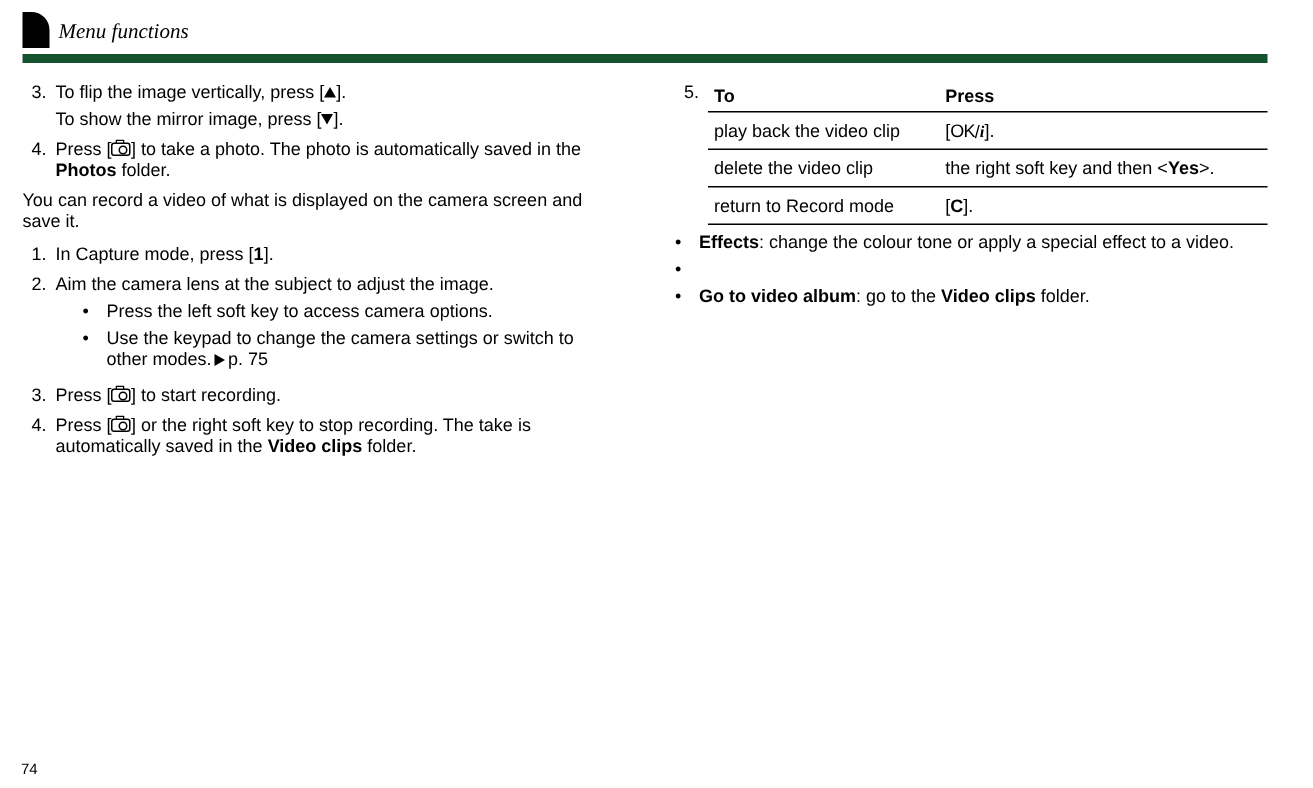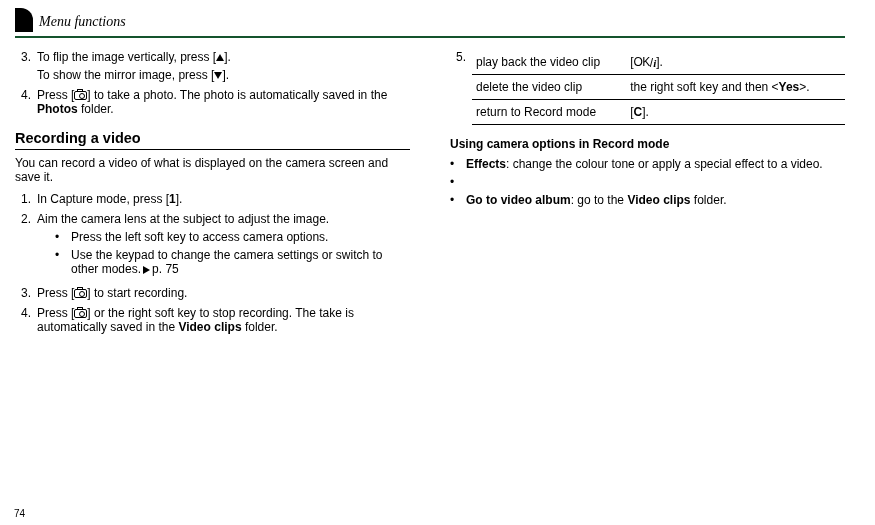--- a/index.html
+++ b/index.html
@@ -9,21 +9,21 @@
     color: #000;
     width: 875px;
     height: 525px;
     padding: 10px 30px 10px 15px;
     background: #fff;
     position: relative;
   }
   .header {
     display: flex;
     align-items: center;
-    border-bottom: 2px solid #14532d;
+    border-bottom: 6px solid #14532d;
     padding-bottom: 2px;
     margin-bottom: 12px;
   }
   .tab {
     width: 18px;
     height: 24px;
     background: #000;
     border-top-right-radius: 12px;
     margin-right: 6px;
     position: relative;
@@ -143,21 +143,20 @@
       </div>
     </div>
 
     <div class="ol-item">
       <div class="ol-num">4.</div>
       <div class="ol-body">
         <span>Press [</span><span class="cam-icon"></span><span>] to take a photo. The photo is automatically saved in the </span><b>Photos</b><span> folder.</span>
       </div>
     </div>
 
-    <div class="h2">Recording a video</div>
     <div class="para">You can record a video of what is displayed on the camera screen and save it.</div>
 
     <div class="ol-item">
       <div class="ol-num">1.</div>
       <div class="ol-body">
         <span>In Capture mode, press [</span><b>1</b><span>].</span>
       </div>
     </div>
 
     <div class="ol-item">
@@ -193,20 +192,24 @@
 
   </div>
 
   <div class="col">
 
     <div class="step5row">
       <div class="step5num">5.</div>
       <div style="flex:1">
         <table class="opts">
           <tbody>
+              <tr>
+            <th>To</th>
+            <th>Press</th>
+          </tr>
           <tr>
             <td>play back the video clip</td>
             <td>
               <span>[</span><span class="ok-icon">OK</span><span class="slash">/</span><span class="i-icon">i</span><span>].</span>
             </td>
           </tr>
           <tr>
             <td>delete the video clip</td>
             <td>
               <span>the right soft key and then &lt;</span><b>Yes</b><span>&gt;.</span>
@@ -216,21 +219,20 @@
             <td>return to Record mode</td>
             <td>
               <span>[</span><b>C</b><span>].</span>
             </td>
           </tr>
         </tbody>
           </table>
       </div>
     </div>
 
-    <div class="h3">Using camera options in Record mode</div>
 
     <div class="bullet-item" style="margin-left:0">
       <div class="bullet-dot">•</div>
       <div>
         <b>Effects</b><span>: change the colour tone or apply a special effect to a video.</span>
       </div>
     </div>
     <div class="bullet-item" style="margin-left:0">
       <div class="bullet-dot">•</div>
     </div>

